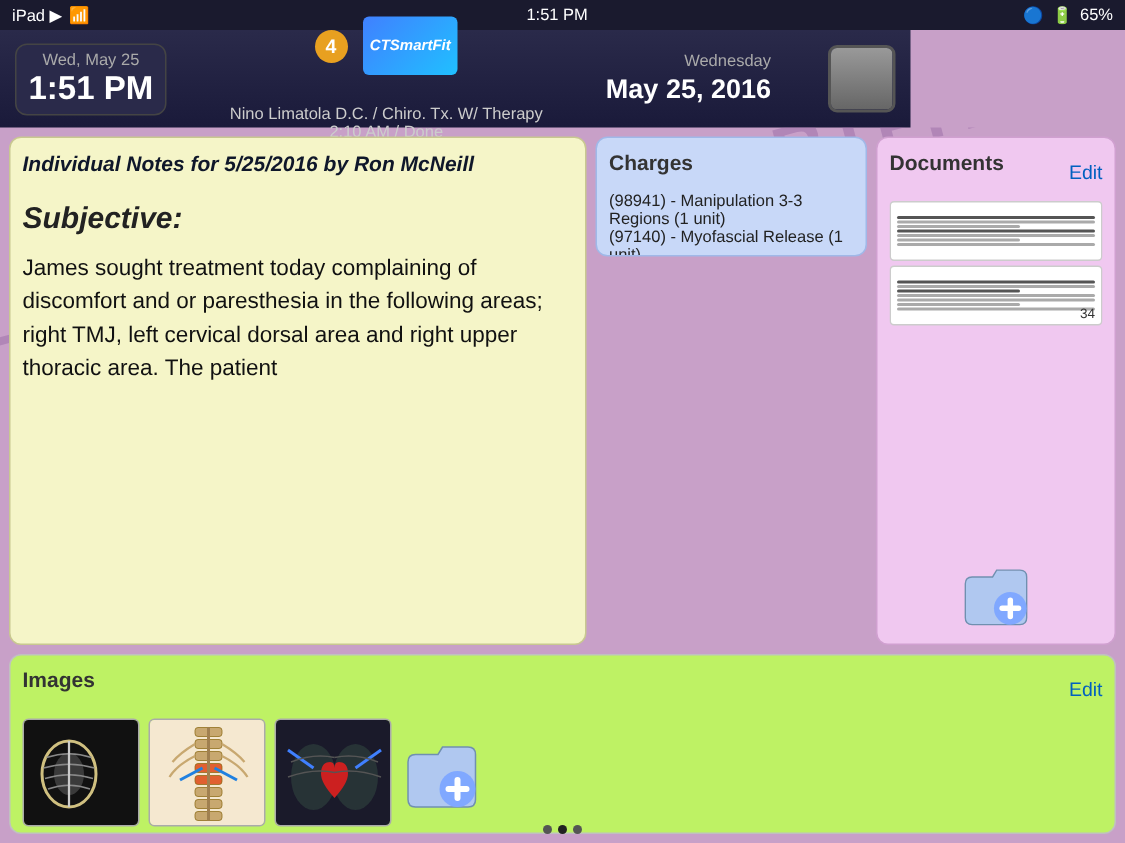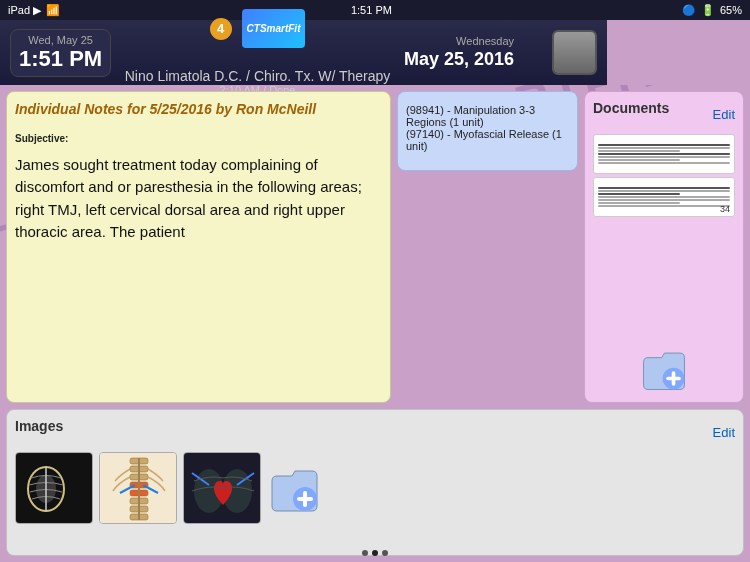--- a/index.html
+++ b/index.html
@@ -49,21 +49,21 @@
     }
     .header-day { color: #aaa; font-size: 11px; }
     .header-time { color: white; font-size: 22px; font-weight: bold; }
     .header-center {
       flex: 1;
       text-align: center;
       color: white;
       padding: 0 10px;
     }
     .header-patient-name { font-size: 15px; font-weight: bold; }
-    .header-provider { font-size: 14px; color: #ccc; margin-top: 20px; }
+    .header-provider { font-size: 11px; color: #ccc; margin-top: 20px; }
     .header-appt { font-size: 11px; color: #ccc; }
     .header-badge {
       display: inline-flex;
       align-items: center;
       justify-content: center;
       background: #e8a020;
       color: white;
       border-radius: 50%;
       width: 22px;
       height: 22px;
@@ -174,25 +174,26 @@
       overflow: hidden;
       font-size: 14px;
       color: #222;
       line-height: 1.4;
     }
     .notes-individual-header {
       font-style: italic;
       font-weight: bold;
       font-size: 14px;
       margin-bottom: 12px;
-      color: #a16207;
+      color: #0f172a;
     }
     .notes-subjective {
+      font-style: italic;
       font-weight: bold;
-      font-size: 10px;
+      font-size: 20px;
       margin-bottom: 8px;
     }
     .notes-body {
       font-size: 15px;
       line-height: 1.5;
       color: #111;
     }
 
     
     .diagnoses-panel {
@@ -284,22 +285,22 @@
       height: 50px;
       margin: 5px auto 0;
       display: flex;
       align-items: center;
       justify-content: center;
       cursor: pointer;
     }
 
     
     .images-panel {
-      height: 147px;
-      background: #e5e5e5;
+      height: 120px;
+      background: #bef264;
       border: 1.5px solid #c0c0c0;
       border-radius: 8px;
       padding: 8px;
       overflow: hidden;
     }
     .images-header {
       display: flex;
       justify-content: space-between;
       align-items: center;
       margin-bottom: 6px;
@@ -410,20 +411,21 @@
         <div class="notes-individual-header">Individual Notes for 5/25/2016 by Ron McNeill</div>
         <div class="notes-subjective">Subjective:</div>
         <div class="notes-body">James sought treatment today complaining of discomfort and or paresthesia in the following areas; right TMJ, left cervical dorsal area and right upper thoracic area. The patient</div>
       </div>
     </div>
 
     <div class="diagnoses-charges-col">
 
 
       <div class="charges-panel">
+        <div class="panel-title">Charges</div>
         <div class="charges-content">
           <div>(98941) - Manipulation 3-3 Regions (1 unit)</div>
           <div>(97140) - Myofascial Release (1 unit)</div>
         </div>
       </div>
     </div>
 
     <div class="documents-panel">
       <div class="panel-title-row">
         <span class="panel-title">Documents</span>

